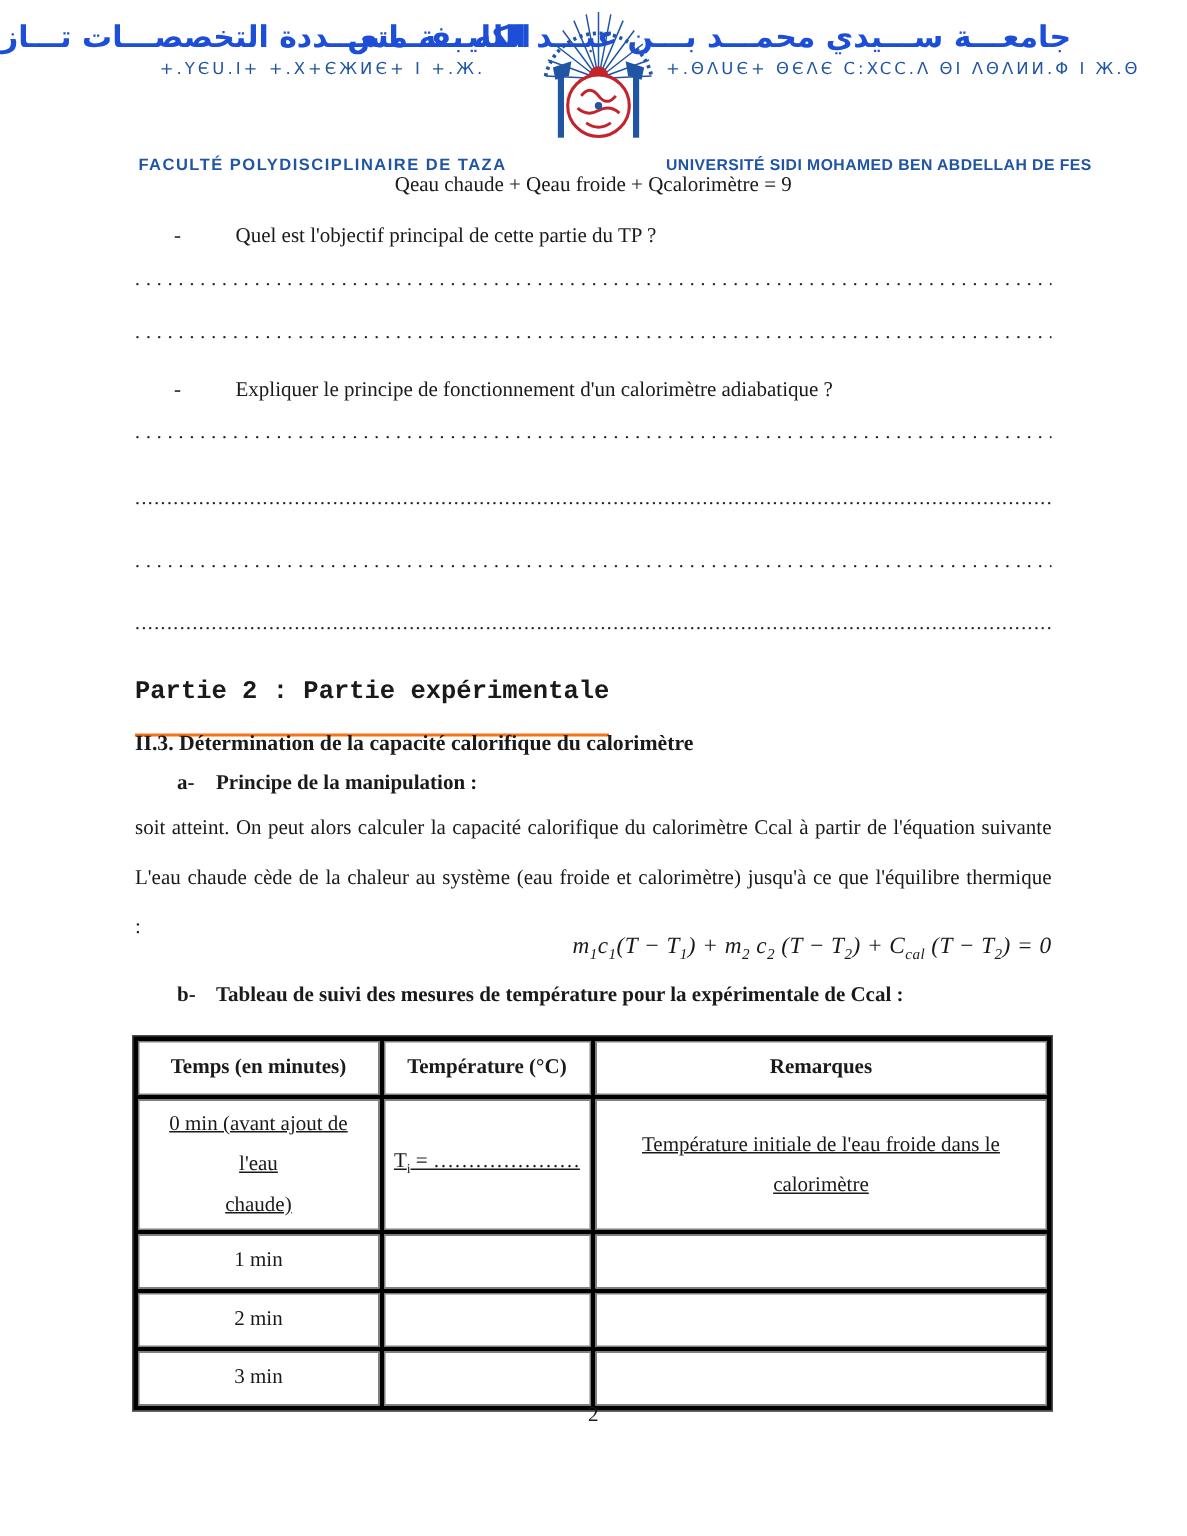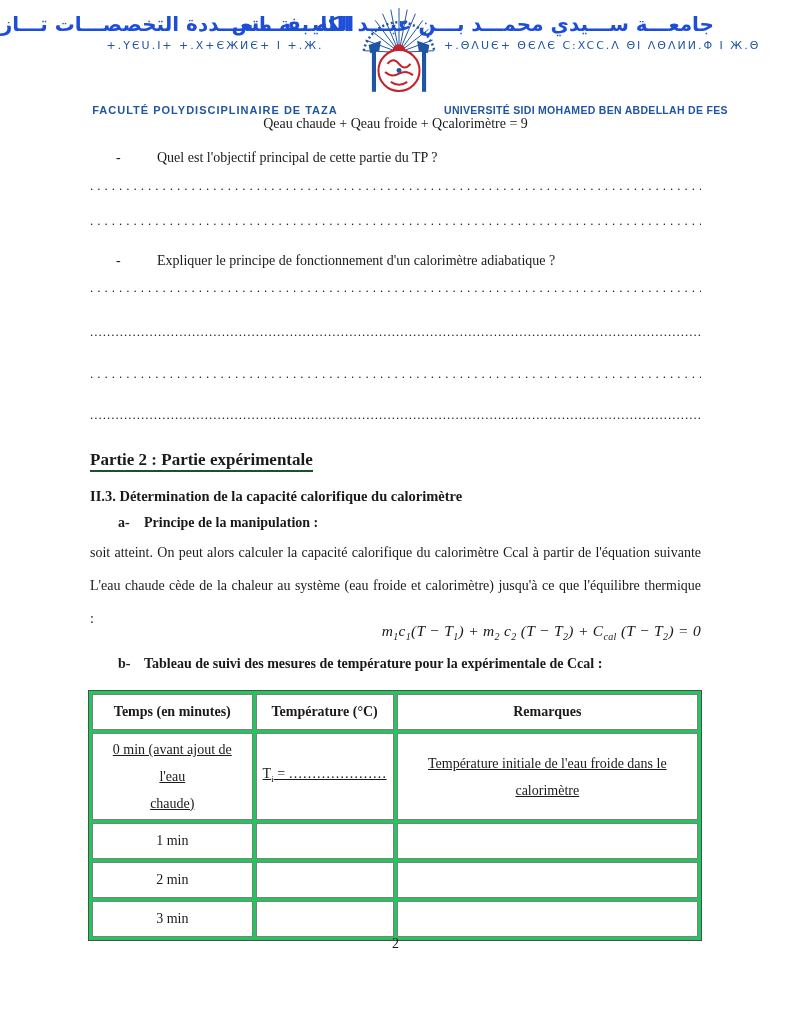--- a/index.html
+++ b/index.html
@@ -59,21 +59,21 @@
     overflow: hidden; white-space: nowrap;
     height: 20px; line-height: 20px;
     color: #222;
   }
   .dots.spaced { letter-spacing: 4px; font-size: 13px; }
   .dots.dense  { letter-spacing: 1px; font-size: 13px; }
 
   .part-title {
     font-size: 17px; font-weight: bold;
   }
-  .part-title span { border-bottom: 2px solid #14532d; padding-bottom: 1px; }
+  .part-title span { border-bottom: 2px solid #f97316; padding-bottom: 18px; font-family: Liberation Mono, monospace; }
 
   .section-title { font-weight: bold; font-size: 14.5px; }
 
   .sub-item { display: flex; font-weight: bold; }
   .sub-label { width: 26px; margin-left: 28px; }
 
   .para-line { line-height: 33px; }
   .para-line.just { text-align: justify; text-align-last: justify; }
 
   .equation {
@@ -81,21 +81,21 @@
     font-size: 15.5px; letter-spacing: 0.3px;
   }
   .equation sub, .temp-val sub { font-size: 0.65em; }
 
   
   table.measure {
     position: absolute; left: 88px; top: 690px;
     width: 614px;
     border-collapse: separate; border-spacing: 3px;
     border: 1px solid #4d4d4d;
-    background: #22c55e;
+    background: #000000;
   }
   table.measure th, table.measure td {
     border: 1px solid #7f7f7f;
     font-size: 14px;
     text-align: center;
     vertical-align: middle;
     padding: 2px 6px;
     background: #ffffff;
   }
   table.measure th { font-weight: bold; height: 36px; }

